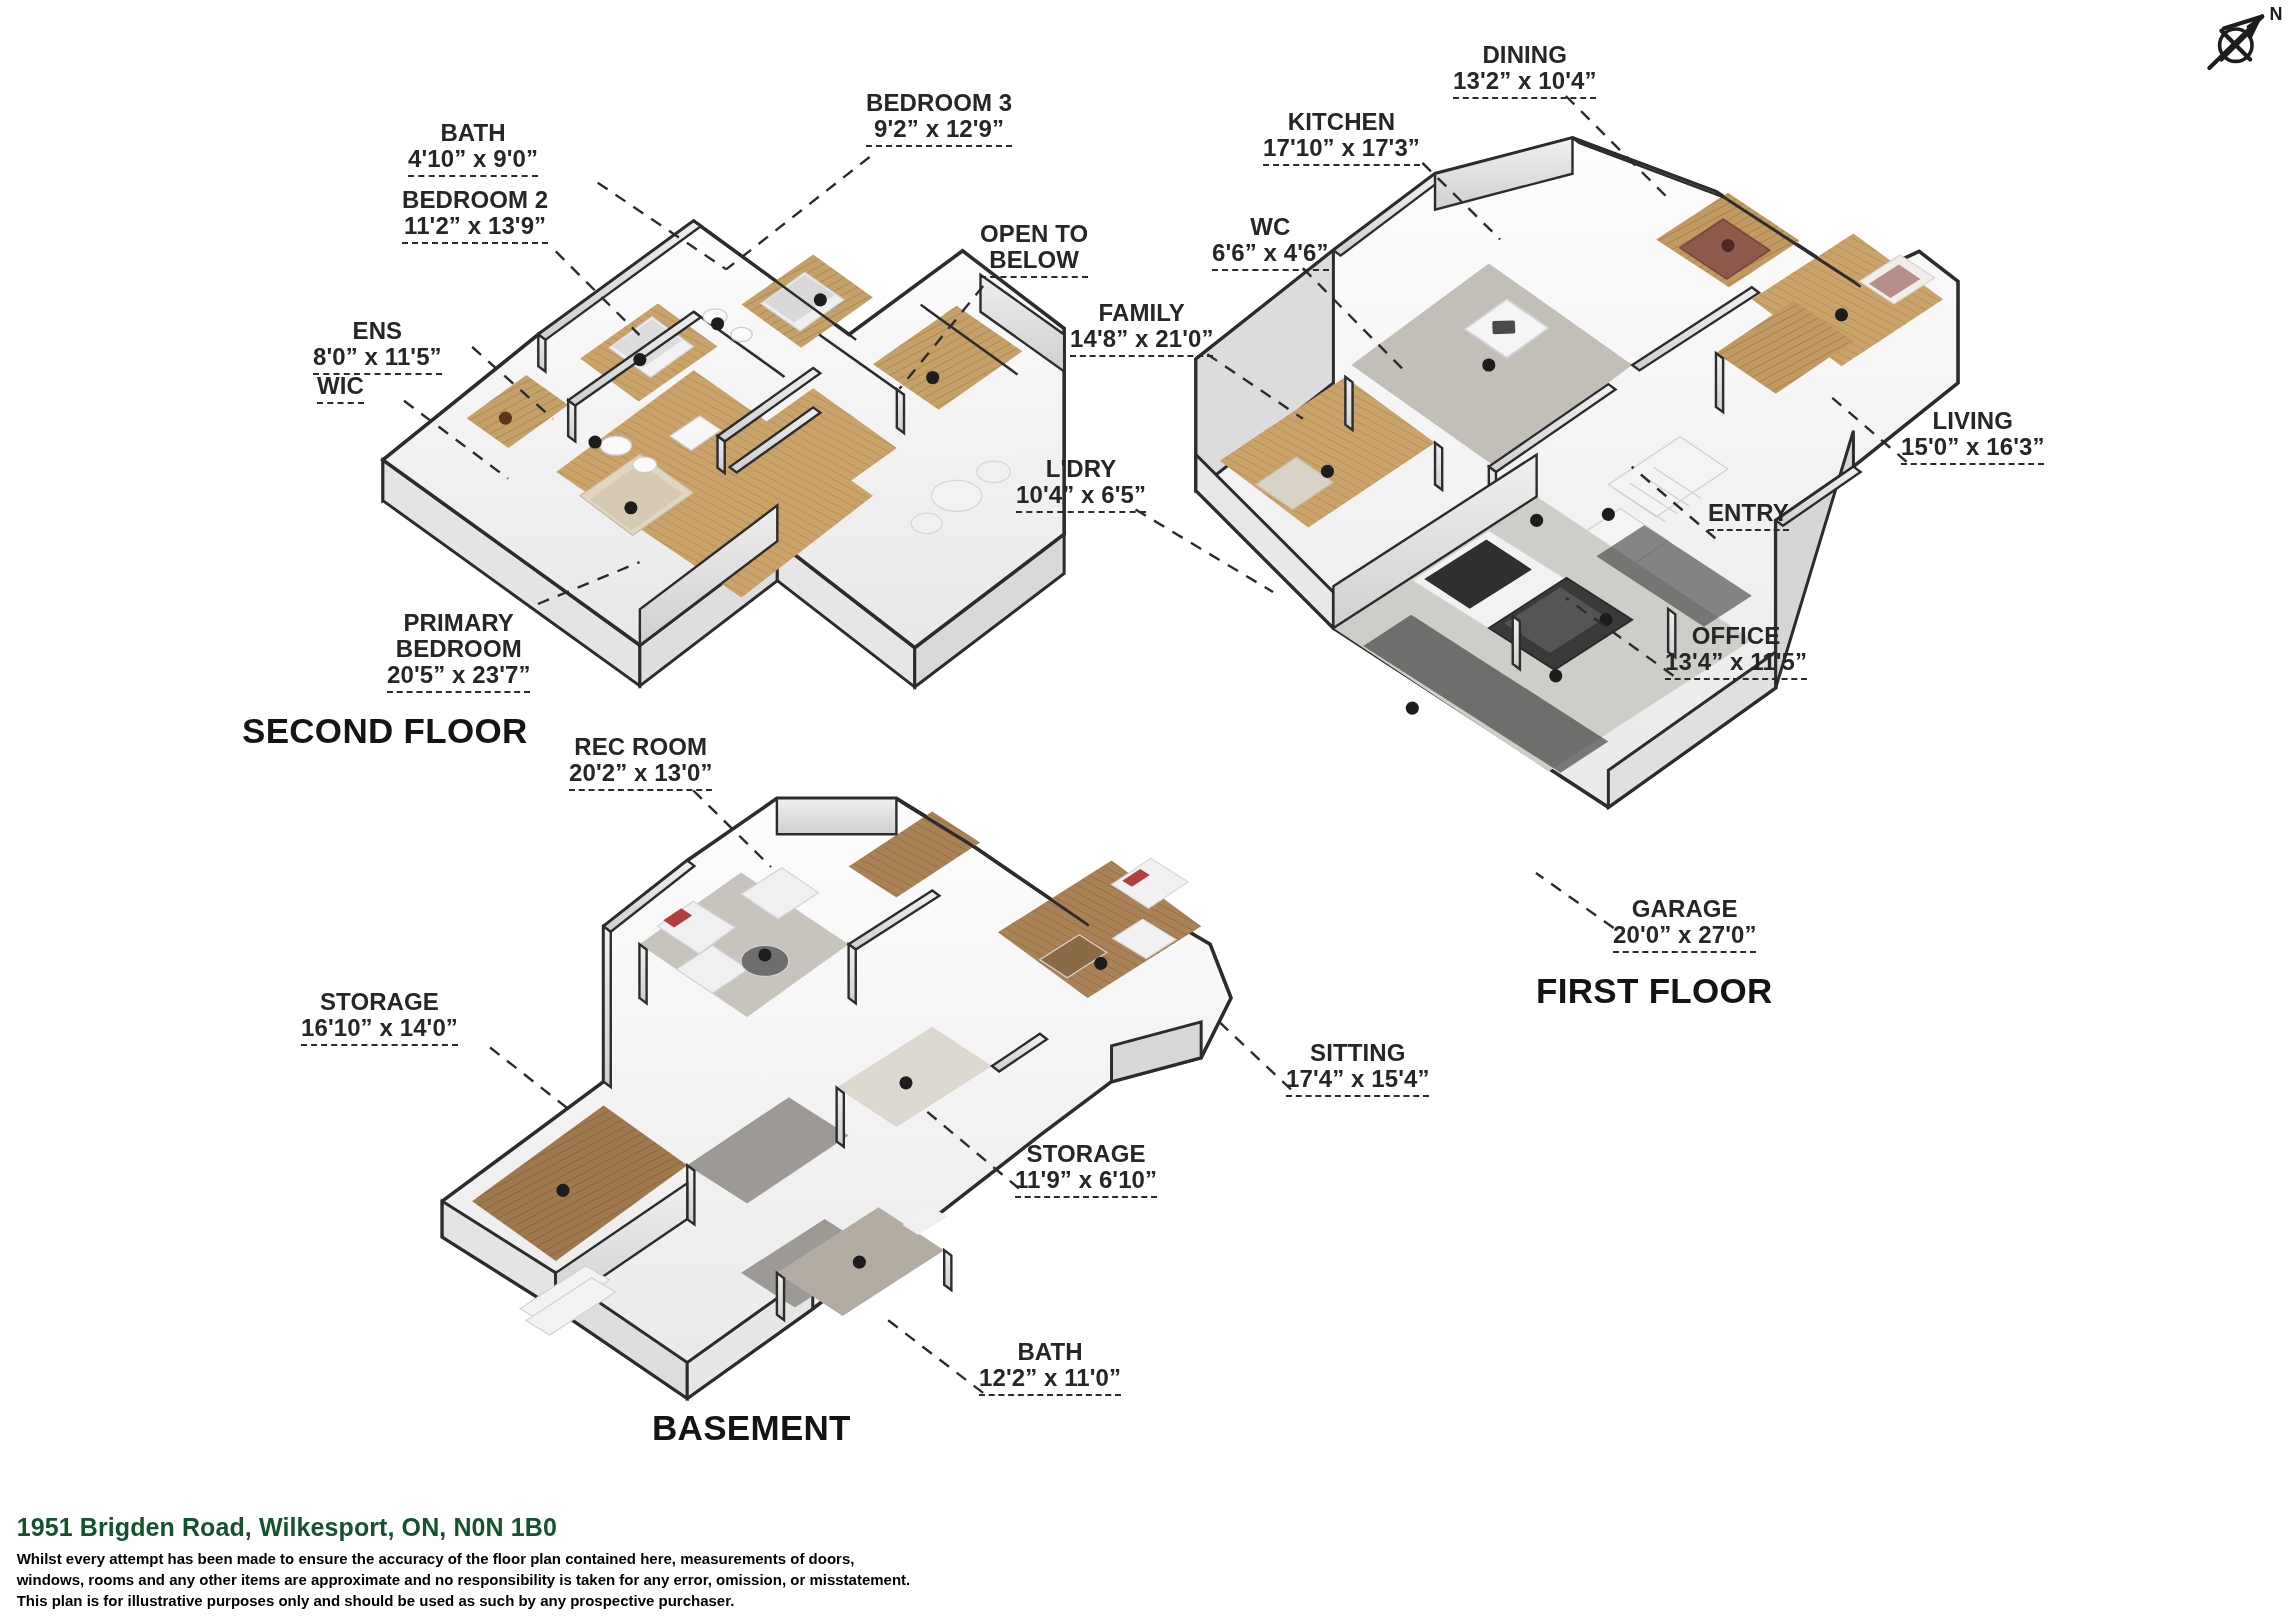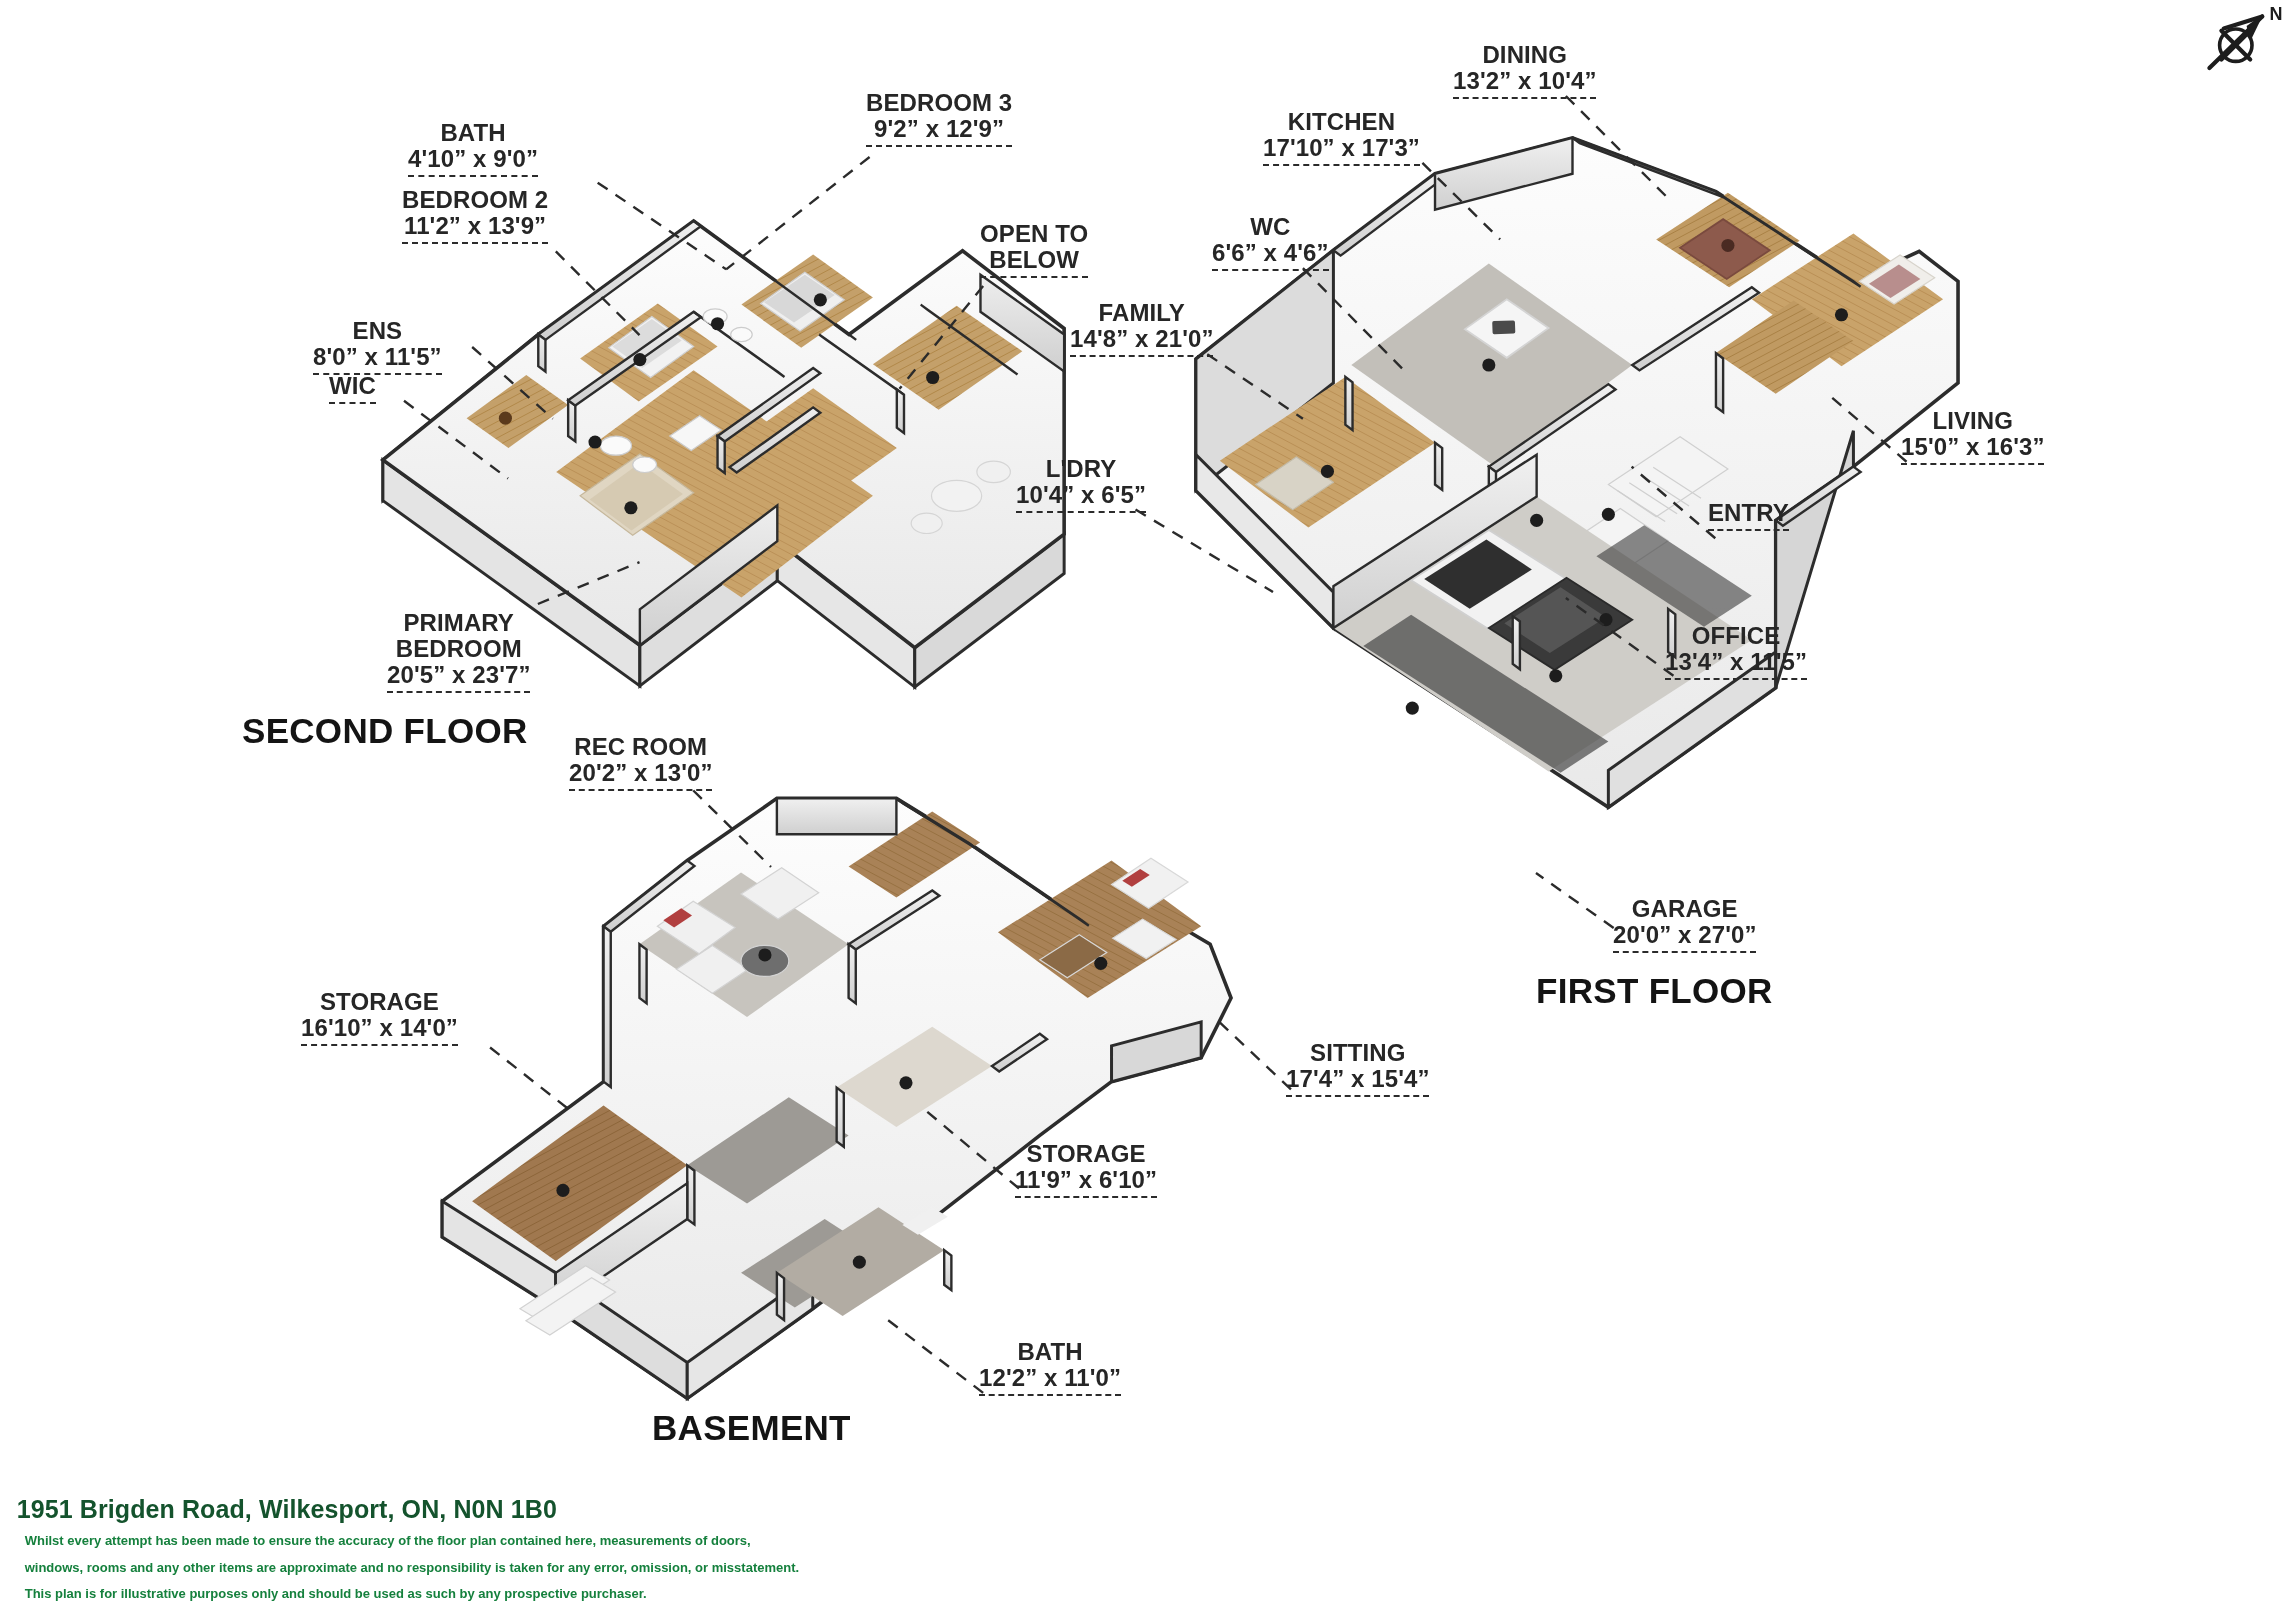--- a/index.html
+++ b/index.html
@@ -71,25 +71,25 @@
     width:1853px;
   }
   #footer .addr{
     font-size:25px;
     font-weight:700;
     color:#14532d;
     margin:0 0 6px 0;
     letter-spacing:0.1px;
   }
   #footer .disc{
-    font-size:13px;
+    font-size:15px;
     font-weight:700;
-    color:#15803d;
+    color:#000000;
     line-height:1.42;
-    margin:8px;
+    margin:0;
   }
   #watermark{
     position:absolute;
     left:795px;
     bottom:6px;
     font-size:35px;
     color:#b9b9b9;
     font-weight:400;
     letter-spacing:0.3px;
     white-space:nowrap;
@@ -212,21 +212,21 @@
     <span class="dim">9'2” x 12'9”</span>
   </div>
   <div class="callout" style="left:402px;top:187px;">
     <span class="nm">BEDROOM 2</span>
     <span class="dim">11'2” x 13'9”</span>
   </div>
   <div class="callout" style="left:313px;top:282px;margin-top:36px;">
     <span class="nm">ENS</span>
     <span class="dim">8'0” x 11'5”</span>
   </div>
-  <div class="callout noline" style="left:317px;top:373px;margin-left:12px;">
+  <div class="callout noline" style="left:317px;top:373px;">
     <span class="nm">WIC</span>
   </div>
   <div class="callout" style="left:980px;top:221px;">
     <span class="nm">OPEN TO</span>
     <span class="dim">BELOW</span>
   </div>
   <div class="callout" style="left:387px;top:610px;">
     <span class="nm">PRIMARY</span>
     <span class="nm">BEDROOM</span>
     <span class="dim">20'5” x 23'7”</span>

